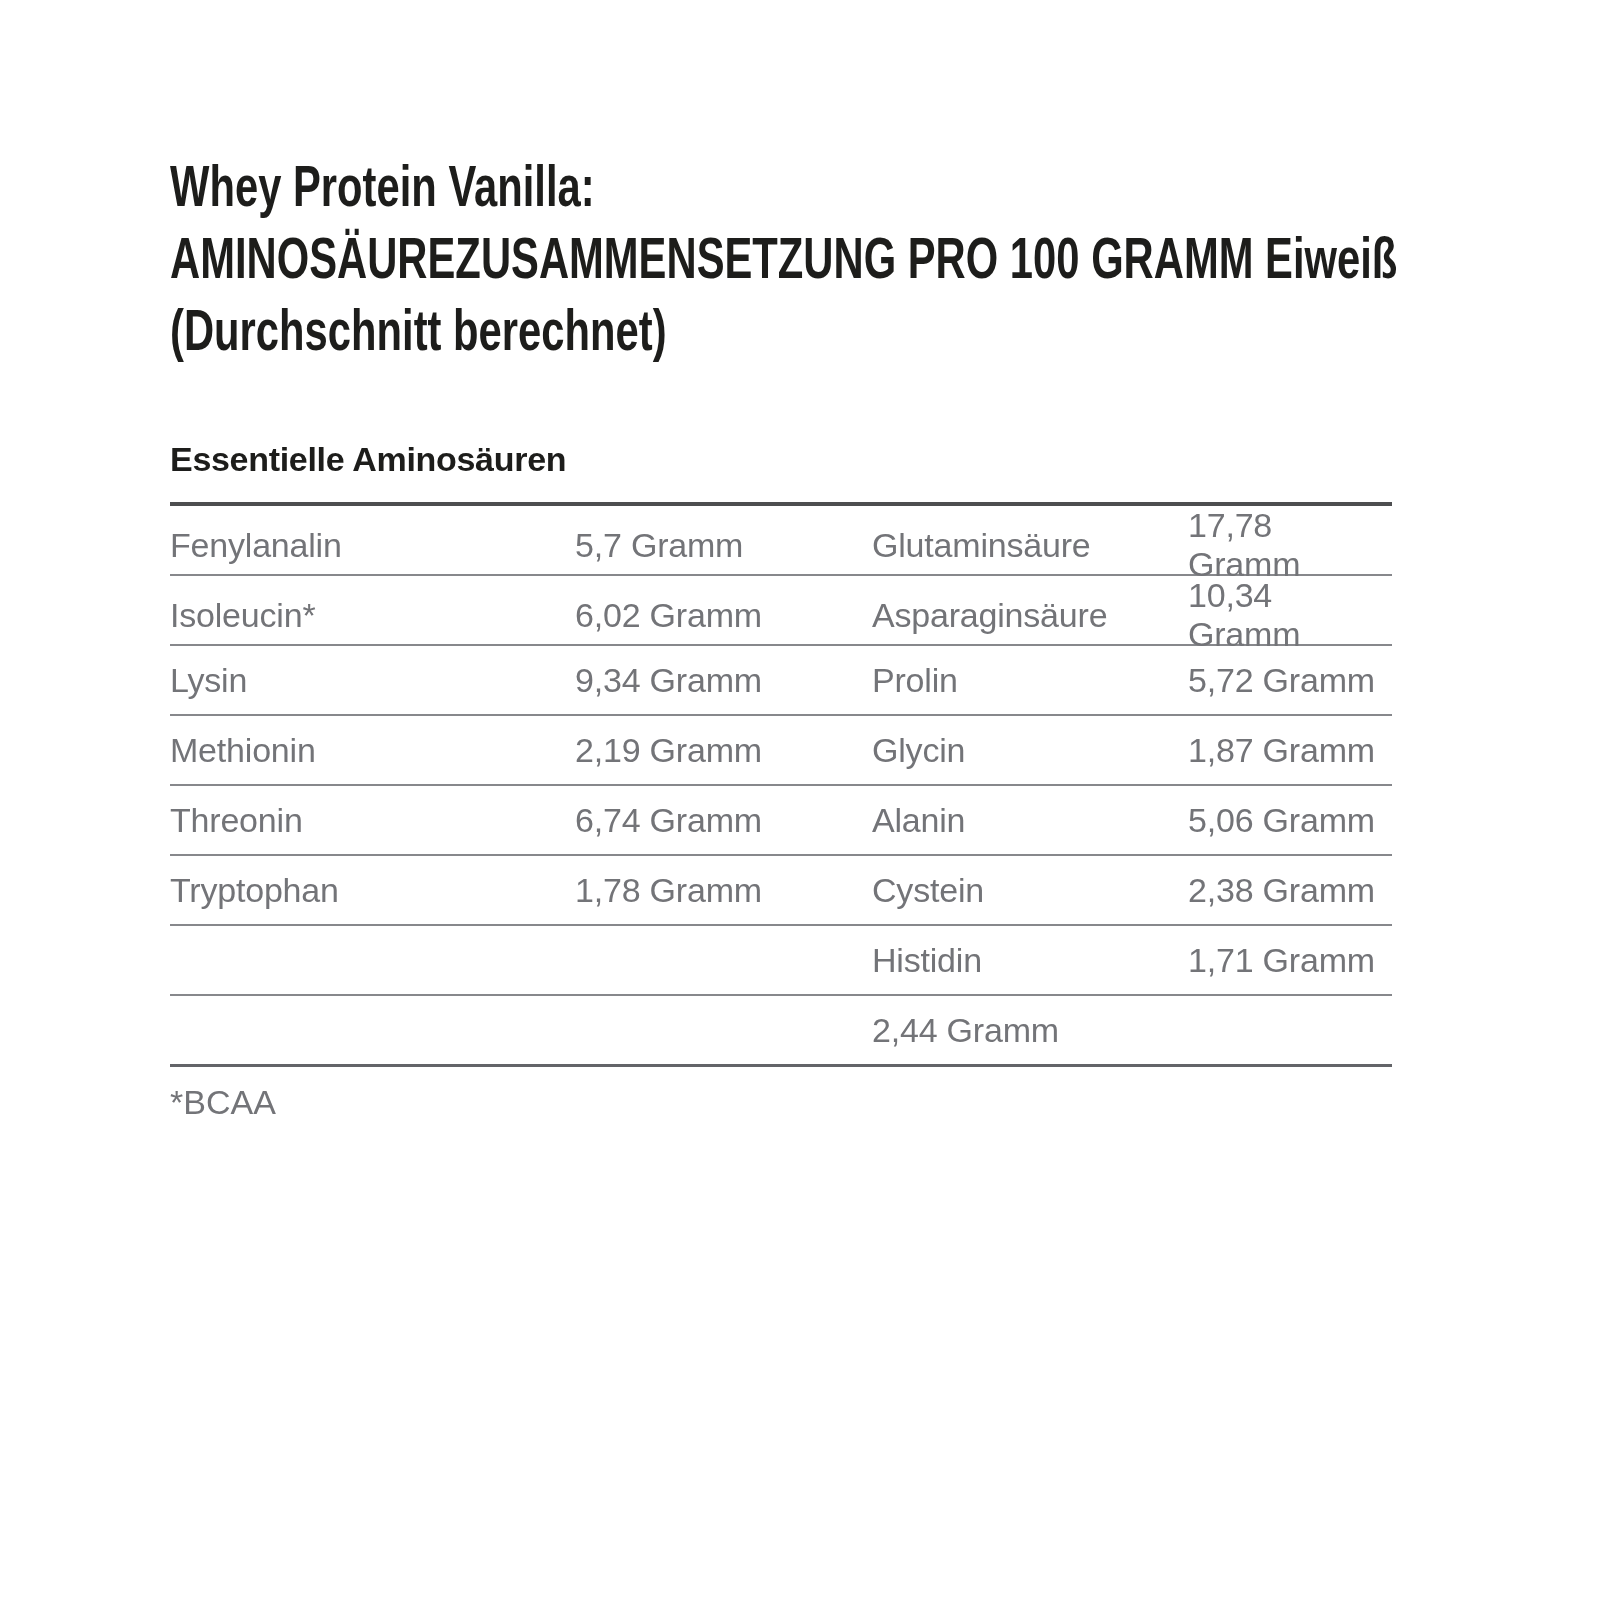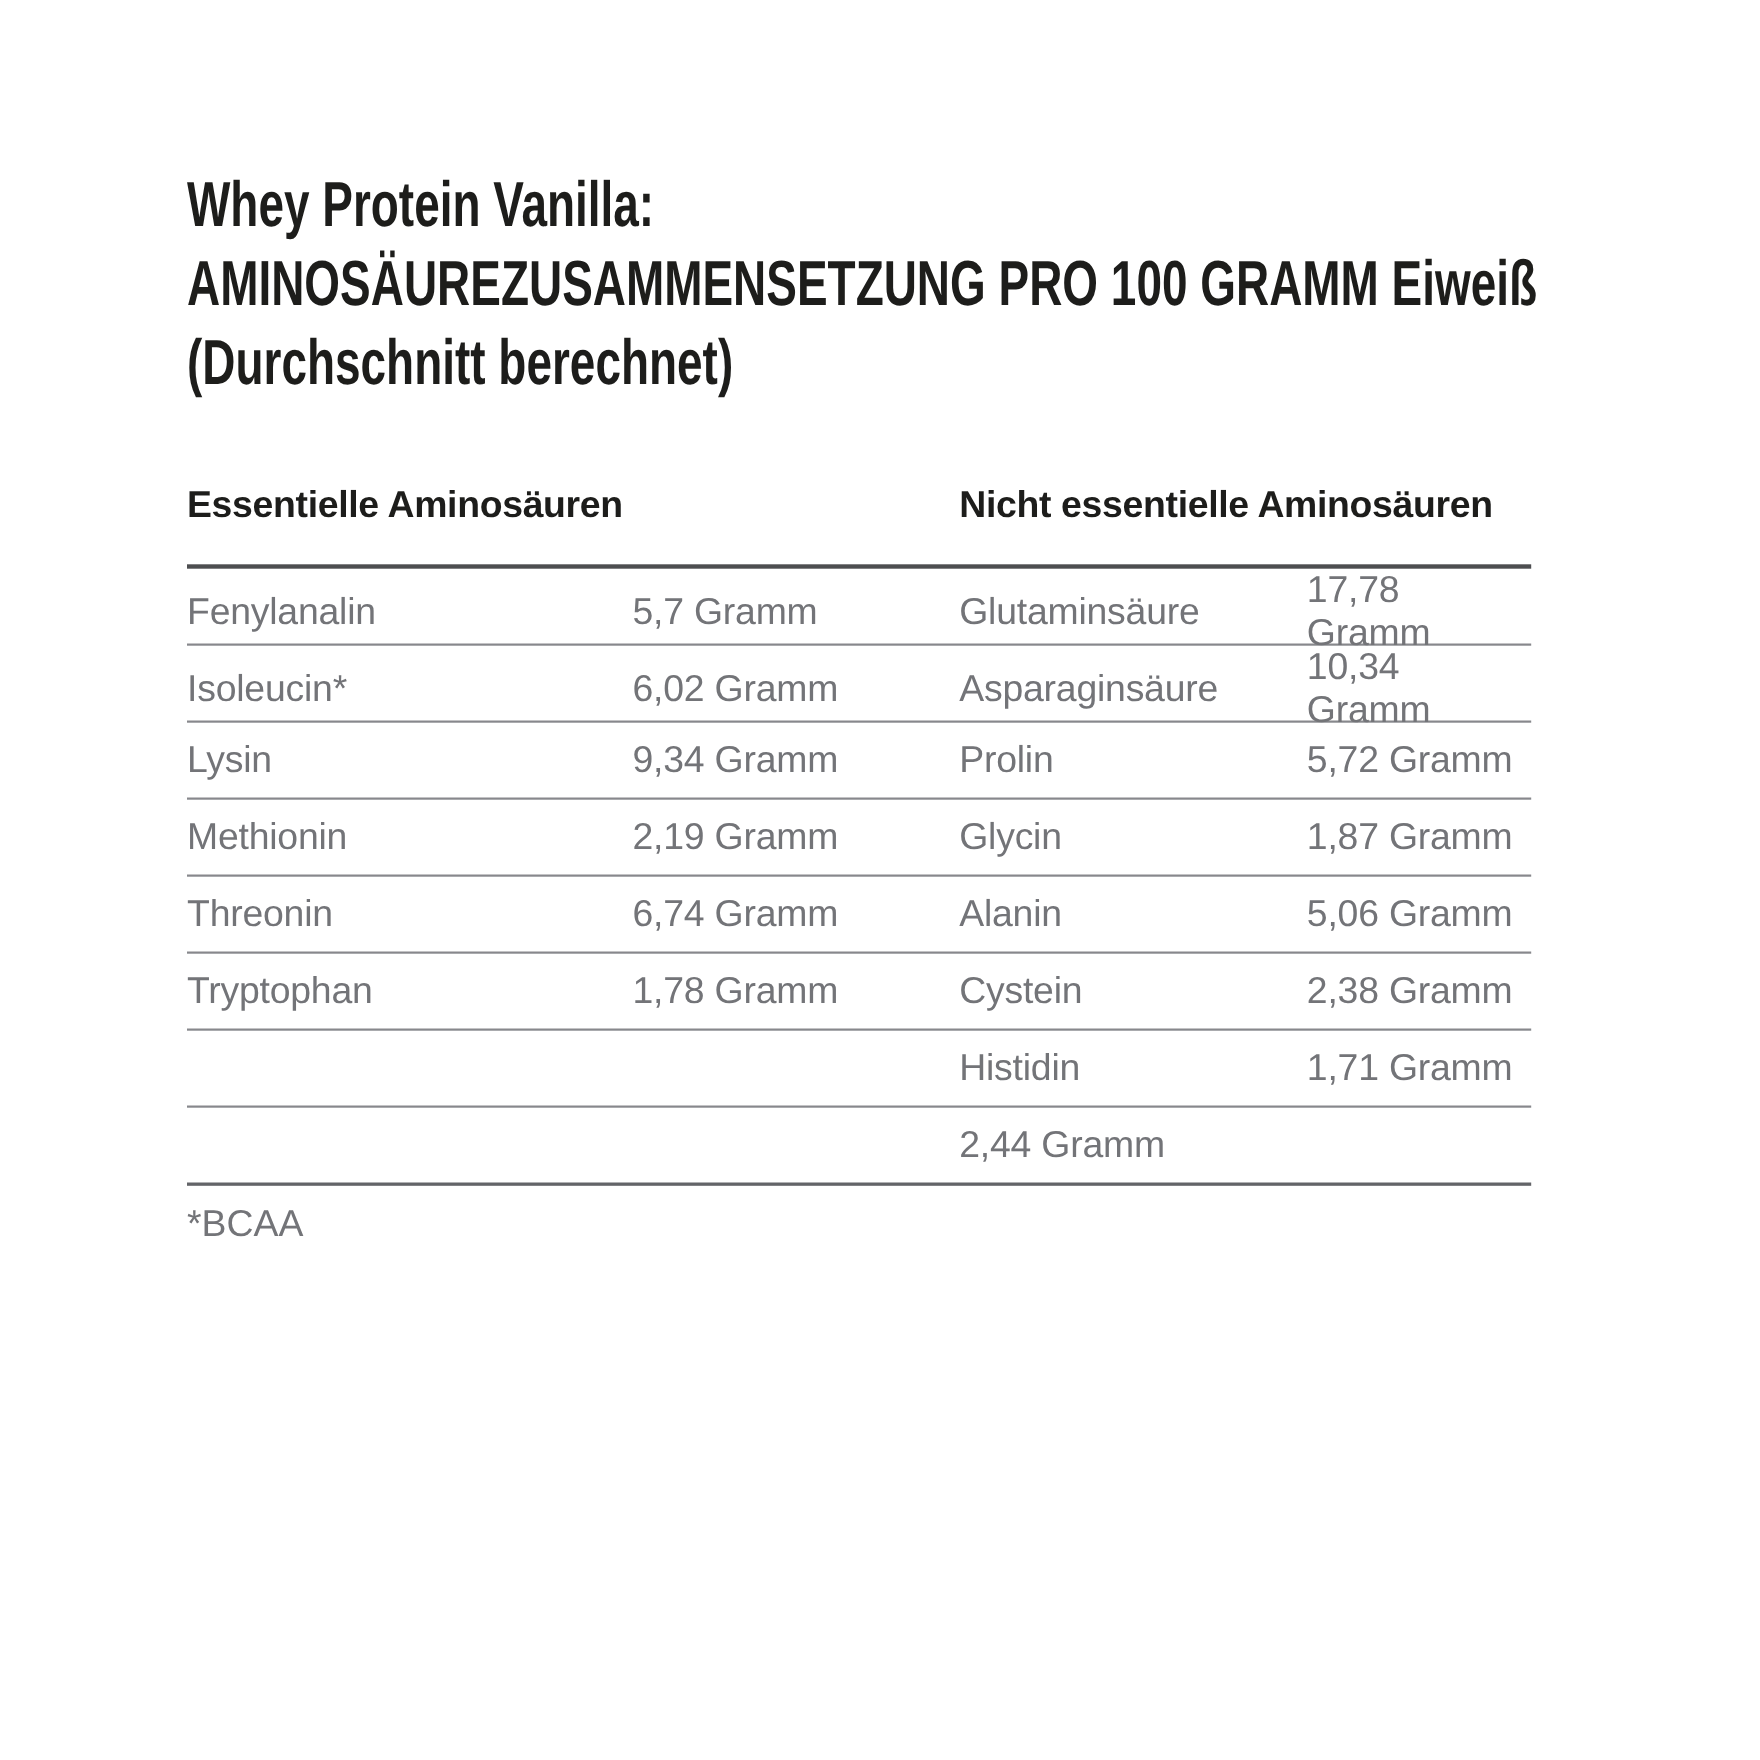--- a/index.html
+++ b/index.html
@@ -39,21 +39,21 @@
     margin-top: 74px;
     border-bottom: 3px solid #636468;
   }
   .thead {
     display: grid;
     grid-template-columns: 702px 520px;
     font-weight: 700;
     font-size: 34px;
     line-height: 38px;
     color: #1d1d1b;
-    padding-bottom: 35px;
+    padding-bottom: 24px;
     border-bottom: 4px solid #4d4e50;
     letter-spacing: -0.3px;
   }
   .row {
     display: grid;
     grid-template-columns: 405px 297px 316px 204px;
     align-items: center;
     height: 68px;
     border-bottom: 2px solid #87888c;
     font-size: 34px;
@@ -77,21 +77,20 @@
 
     <div class="title">
       <div>Whey Protein Vanilla:</div>
       <div>AMINOSÄUREZUSAMMENSETZUNG PRO 100 GRAMM Eiweiß</div>
       <div>(Durchschnitt berechnet)</div>
     </div>
 
     <div class="amino-table">
       <div class="thead">
         <div>Essentielle Aminosäuren</div>
-        <div>Nicht essentielle Aminosäuren</div>
       </div>
 
       <div class="row">
         <span>Fenylanalin</span>
         <span>5,7 Gramm</span>
         <span>Glutaminsäure</span>
         <span>17,78 Gramm</span>
       </div>
       <div class="row">
         <span>Isoleucin*</span>

